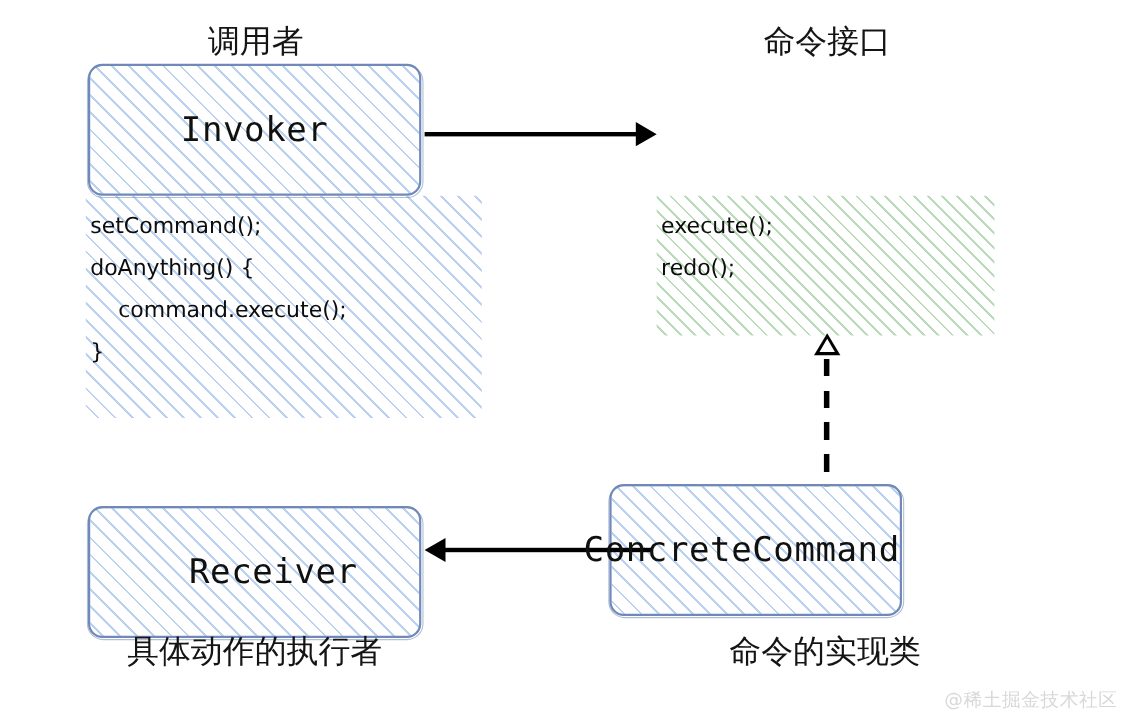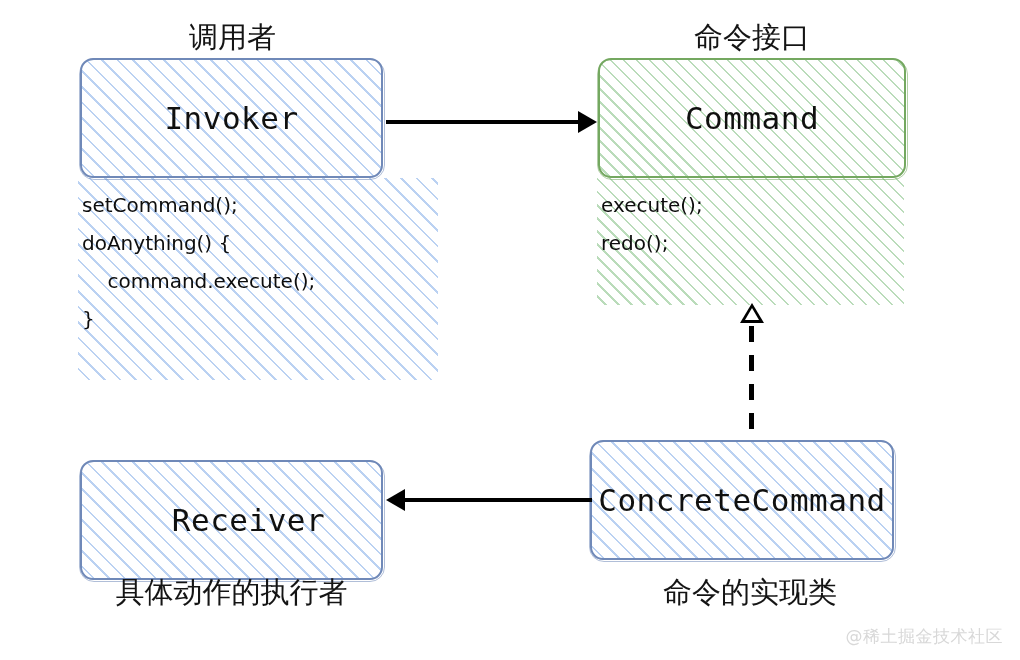--- a/index.html
+++ b/index.html
@@ -166,29 +166,26 @@
 
   <div class="caption" style="left:598px; top:18px; width:308px;">命令接口</div>
 
   <div class="hatch-blue" style="position:absolute; left:78px; top:178px; width:360px; height:202px;"></div>
   <div class="hatch-green" style="position:absolute; left:597px; top:178px; width:307px; height:127px;"></div>
 
   <div class="node blue hatch-blue" style="left:80px; top:58px; width:303px; height:120px;">
     <span class="node-label">Invoker</span>
   </div>
 
-  <div class="node green hatch-green" style="left:598px; top:58px; width:308px; height:120px;">
-    <span class="node-label">Command</span>
-  </div>
 
   <div class="node blue hatch-blue" style="left:80px; top:460px; width:303px; height:120px;padding-left:34px;">
     <span class="node-label">Receiver</span>
   </div>
 
-  <div class="node blue hatch-blue" style="left:590px; top:440px; width:304px; height:120px;">
+  <div class="node blue hatch-blue" style="left:554px; top:440px; width:266px; height:120px;justify-content:flex-end;">
     <span class="node-label">ConcreteCommand</span>
   </div>
 
   <div class="members" style="left:78px; top:182px; width:360px; height:200px;">
     <div class="line">setCommand();</div>
     <div class="line"></div>
     <div class="line">doAnything() {</div>
     <div class="line">    command.execute();</div>
     <div class="line">}</div>
   </div>
@@ -204,15 +201,15 @@
   <div class="edge h" style="left:404px; top:498px; width:188px;"></div>
   <div class="arrow-head arrow-left" style="left:386px; top:489px;"></div>
 
   <div class="tri-hollow" style="left:740px; top:303px;"></div>
   <div class="dash-line" style="left:749px; top:326px; height:116px;"></div>
 
   <div class="caption" style="left:80px; top:573px; width:303px;">具体动作的执行者</div>
 
   <div class="caption" style="left:590px; top:573px; width:320px;">命令的实现类</div>
 
-  <div class="watermark" style="right:17px; bottom:12px;">@稀土掘金技术社区</div>
+  <div class="watermark" style="right:4px; bottom:12px;">@稀土掘金技术社区</div>
 
 </div>
 
 </body></html>

